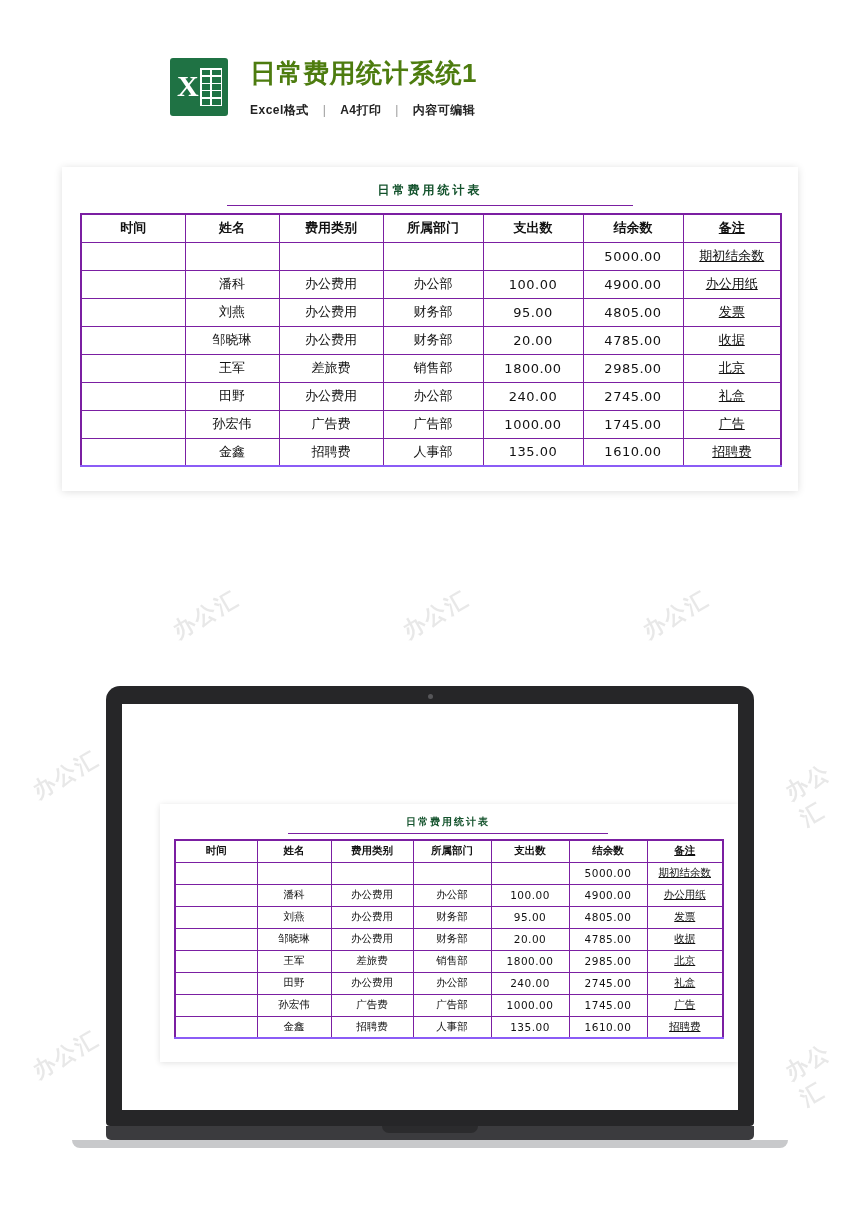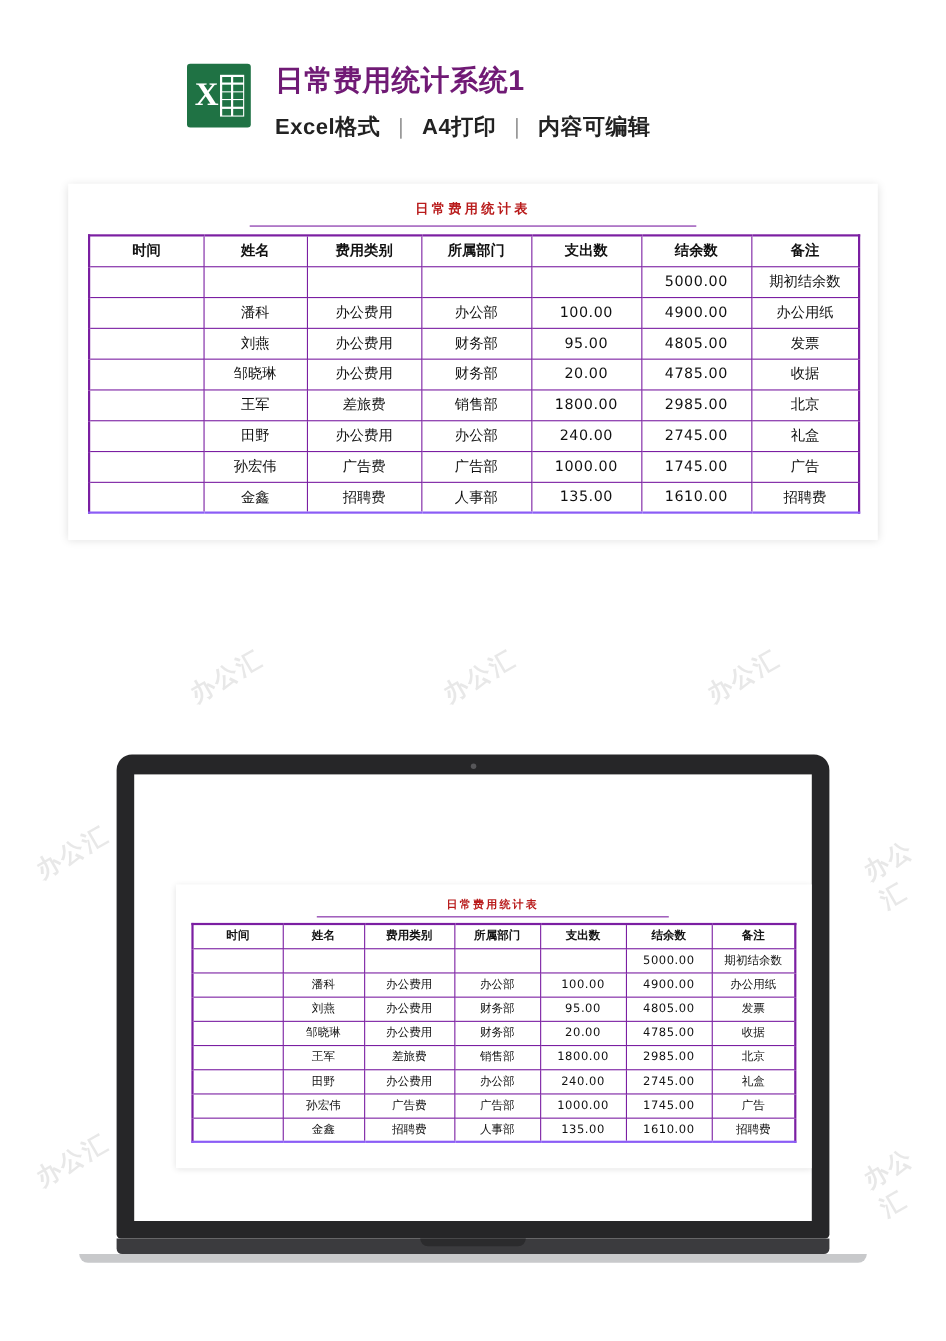--- a/index.html
+++ b/index.html
@@ -61,29 +61,29 @@
   }
   .xls-icon .grid i {
     background: #1f7244;
     display: block;
   }
   .header-text {
     margin-left: 22px;
     padding-top: 2px;
   }
   .title {
-    color: #701a75;
+    color: #4d7c0f;
     font-size: 26px;
     font-weight: bold;
     letter-spacing: 0.5px;
     margin: 0 0 14px 0;
     line-height: 30px;
   }
   .subtitle {
-    font-size: 20px;
+    font-size: 12px;
     color: #222222;
     font-weight: bold;
     letter-spacing: 0.5px;
   }
   .subtitle .sep {
     color: #999999;
     font-weight: normal;
     padding: 0 10px;
   }
 
@@ -101,21 +101,21 @@
     position: absolute;
     left: 18px;
     top: 15px;
     width: 700px;
   }
   .sheet-title {
     text-align: center;
     font-family: "DejaVu Sans", sans-serif;
     font-size: 12px;
     font-weight: bold;
-    color: #b91c1c;
+    color: #14532d;
     letter-spacing: 3px;
     padding-bottom: 6px;
     border-bottom: 1px solid #7b1fa2;
     width: 406px;
     margin: 0 auto 7px auto;
   }
   table.exp {
     border-collapse: collapse;
     width: 700px;
     table-layout: fixed;
@@ -137,21 +137,21 @@
     font-size: 13px;
   }
   table.exp .num {
     font-family: "DejaVu Sans", sans-serif;
     letter-spacing: 0.5px;
     margin-left: 15px;
   }
   table.exp tr.last td { border-bottom: 2px solid #8b5cf6; }
   table.exp tr.head th { border-top: 2px solid #7b1fa2; }
   table.exp td:first-child, table.exp th:first-child { border-left: 2px solid #7b1fa2; }
-  table.exp td:last-child, table.exp th:last-child { border-right: 2px solid #7b1fa2; }
+  table.exp td:last-child, table.exp th:last-child { border-right: 2px solid #7b1fa2; text-decoration: underline; }
 
   
   col.c0 { width: 104px; }
   col.c1 { width: 94px; }
   col.c2 { width: 104px; }
   col.c3 { width: 100px; }
   col.c4 { width: 100px; }
   col.c5 { width: 100px; }
   col.c6 { width: 98px; }
 

